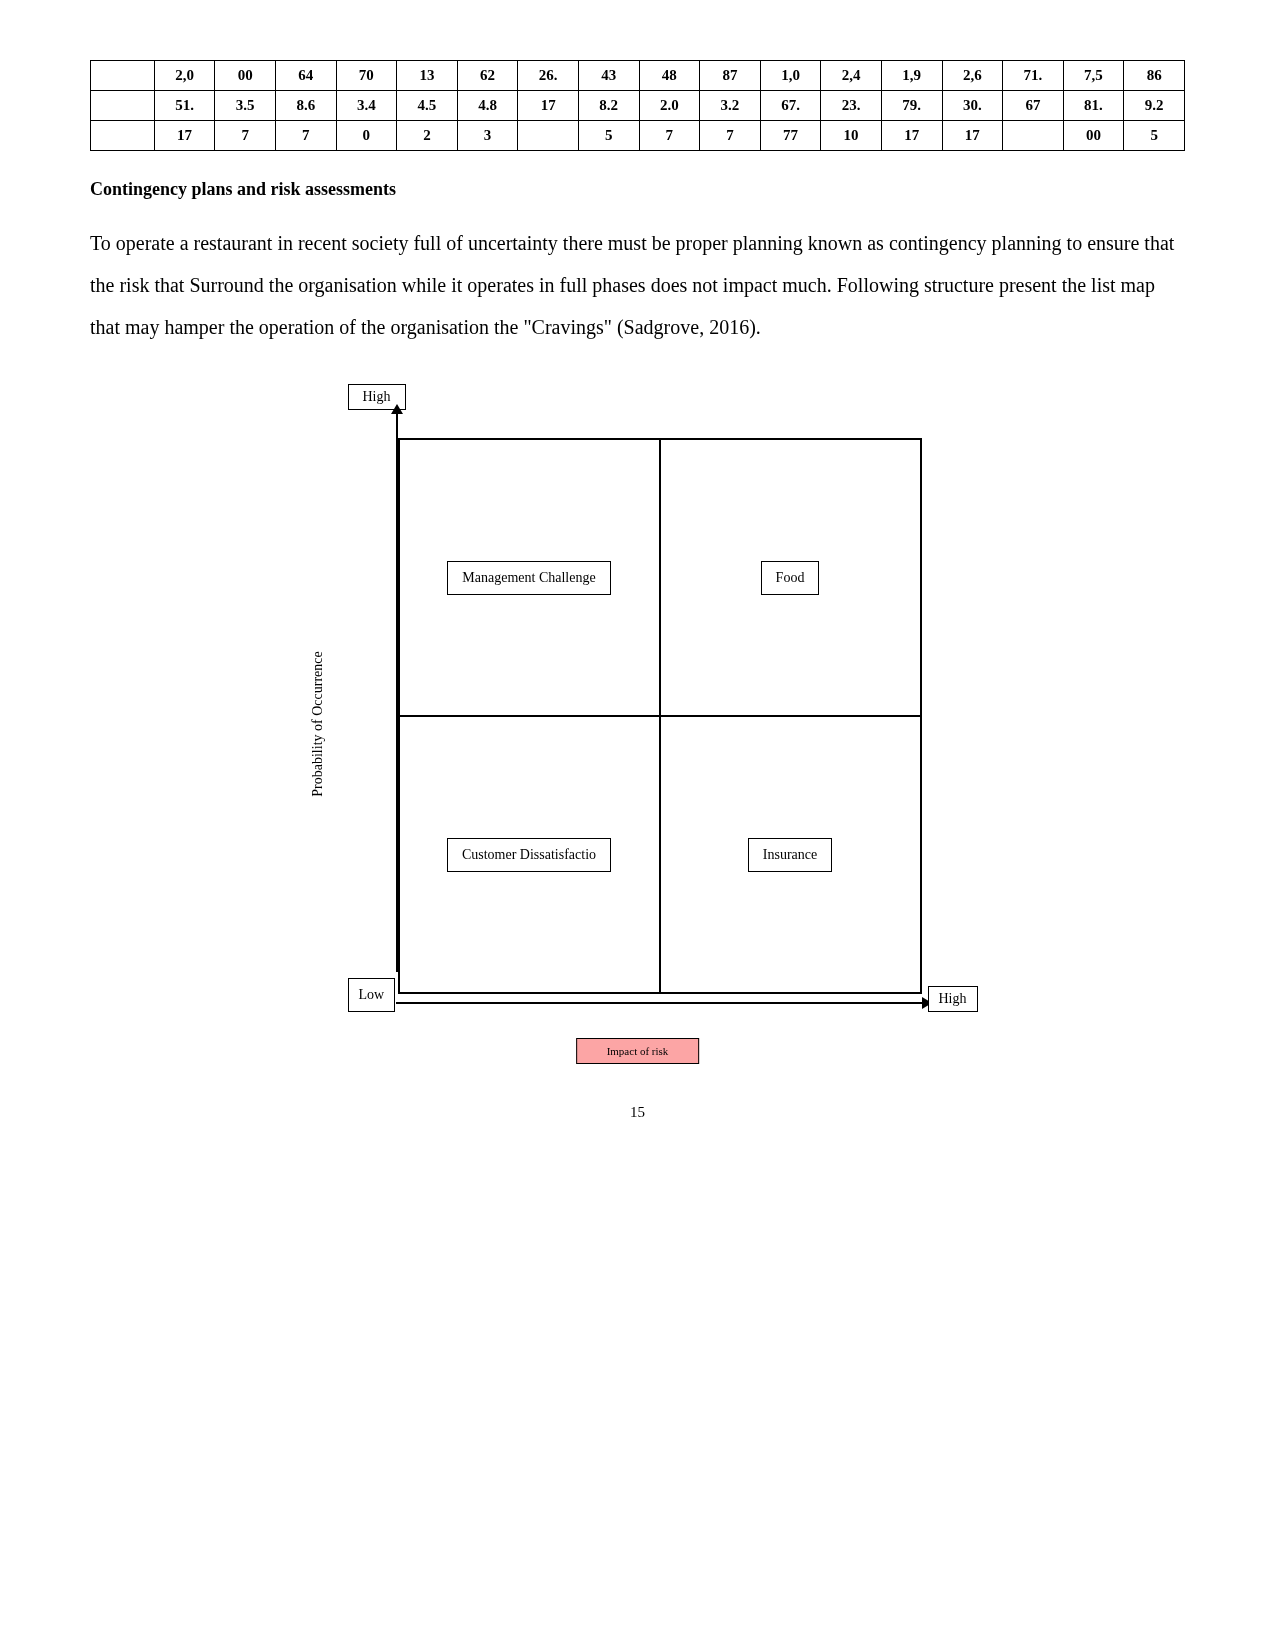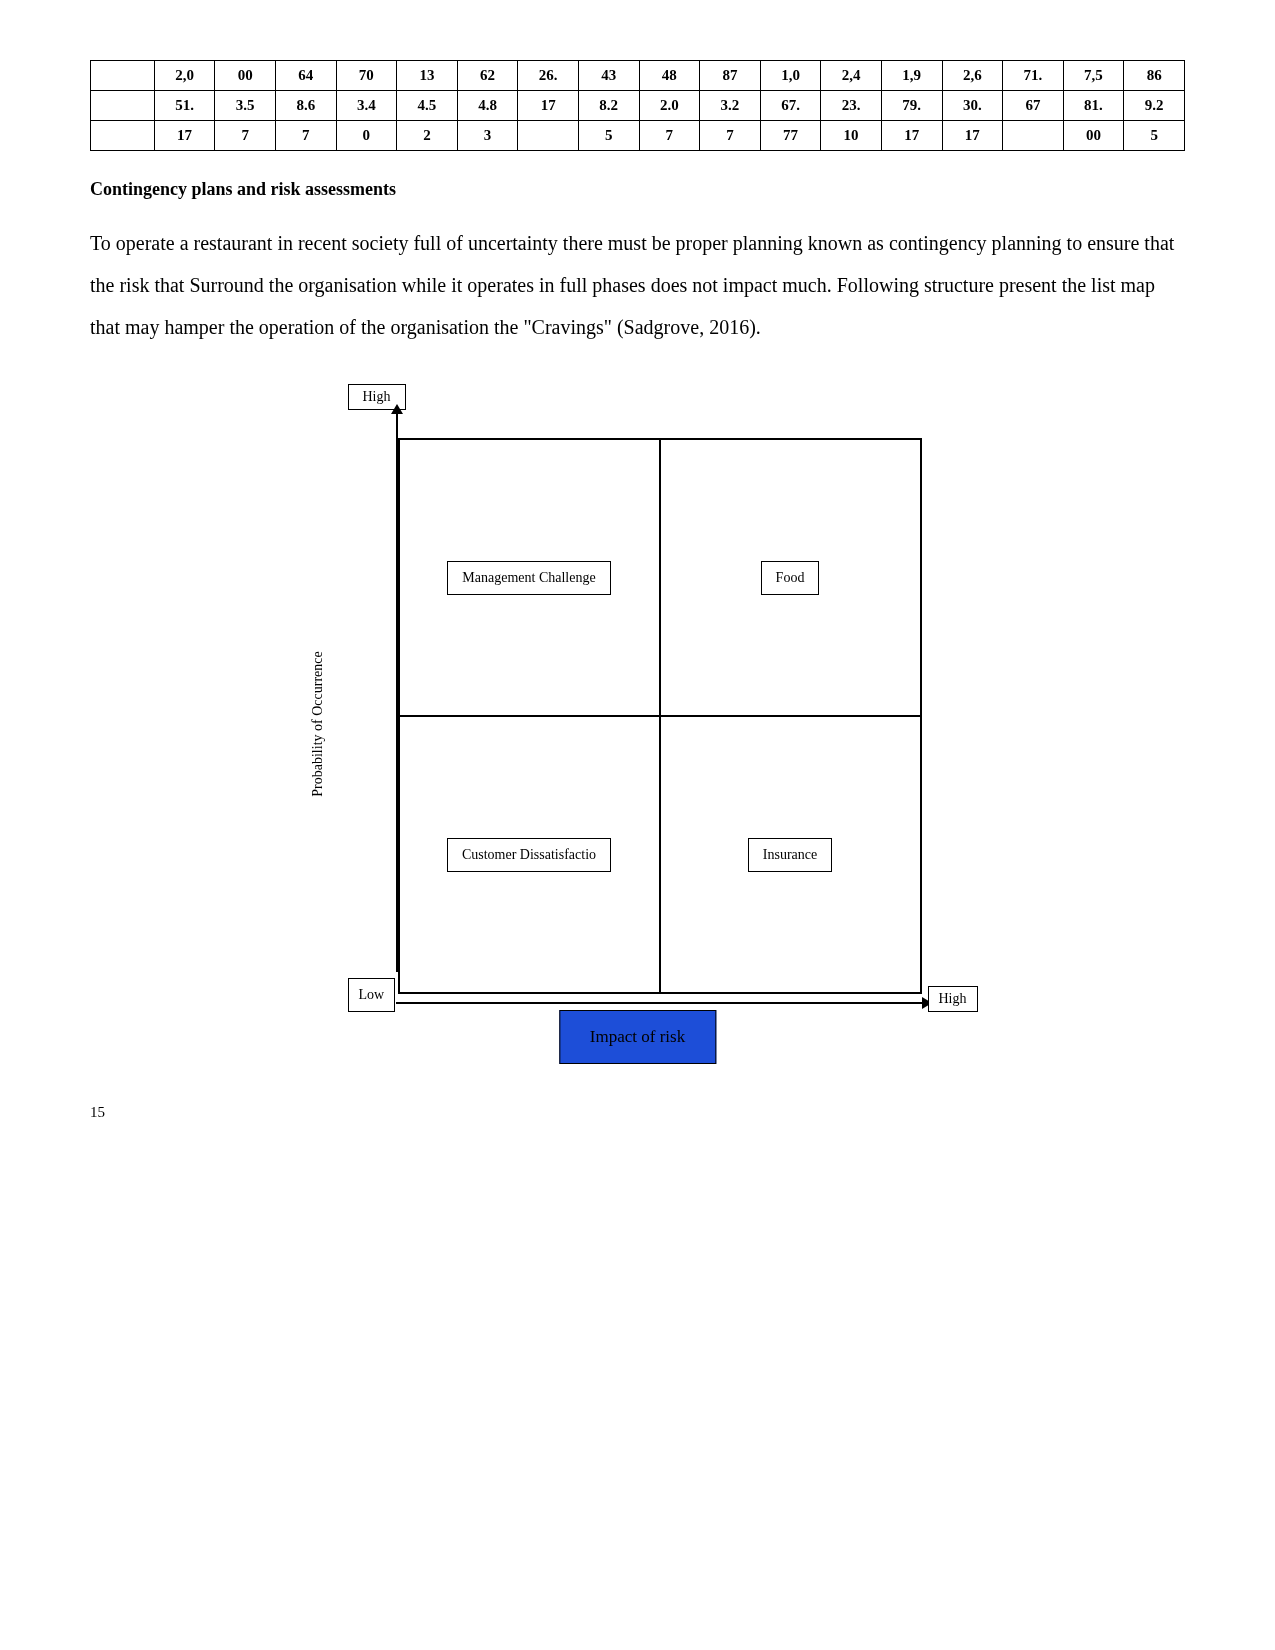--- a/index.html
+++ b/index.html
@@ -157,35 +157,35 @@
       text-align: center;
       background: #fff;
     }
 
     .impact-label {
       position: absolute;
       bottom: 0;
       left: 50%;
       transform: translateX(-50%);
       border: 1px solid #000;
-      padding: 16px 30px;
-      font-size: 17px;
-      background: #1d4ed8;
+      padding: 6px 30px;
+      font-size: 11px;
+      background: #fca5a5;
       white-space: nowrap;
     }
 
     .diagram-outer {
       position: relative;
       width: 680px;
       height: 680px;
       margin: 0 auto 30px auto;
     }
 
     .page-number {
-      text-align: left;
+      text-align: center;
       font-size: 15px;
       margin-top: 40px;
     }
   </style>
 </head>
 <body>
 
 <div class="table-wrapper">
   <table>
     <tbody id="table-body">

